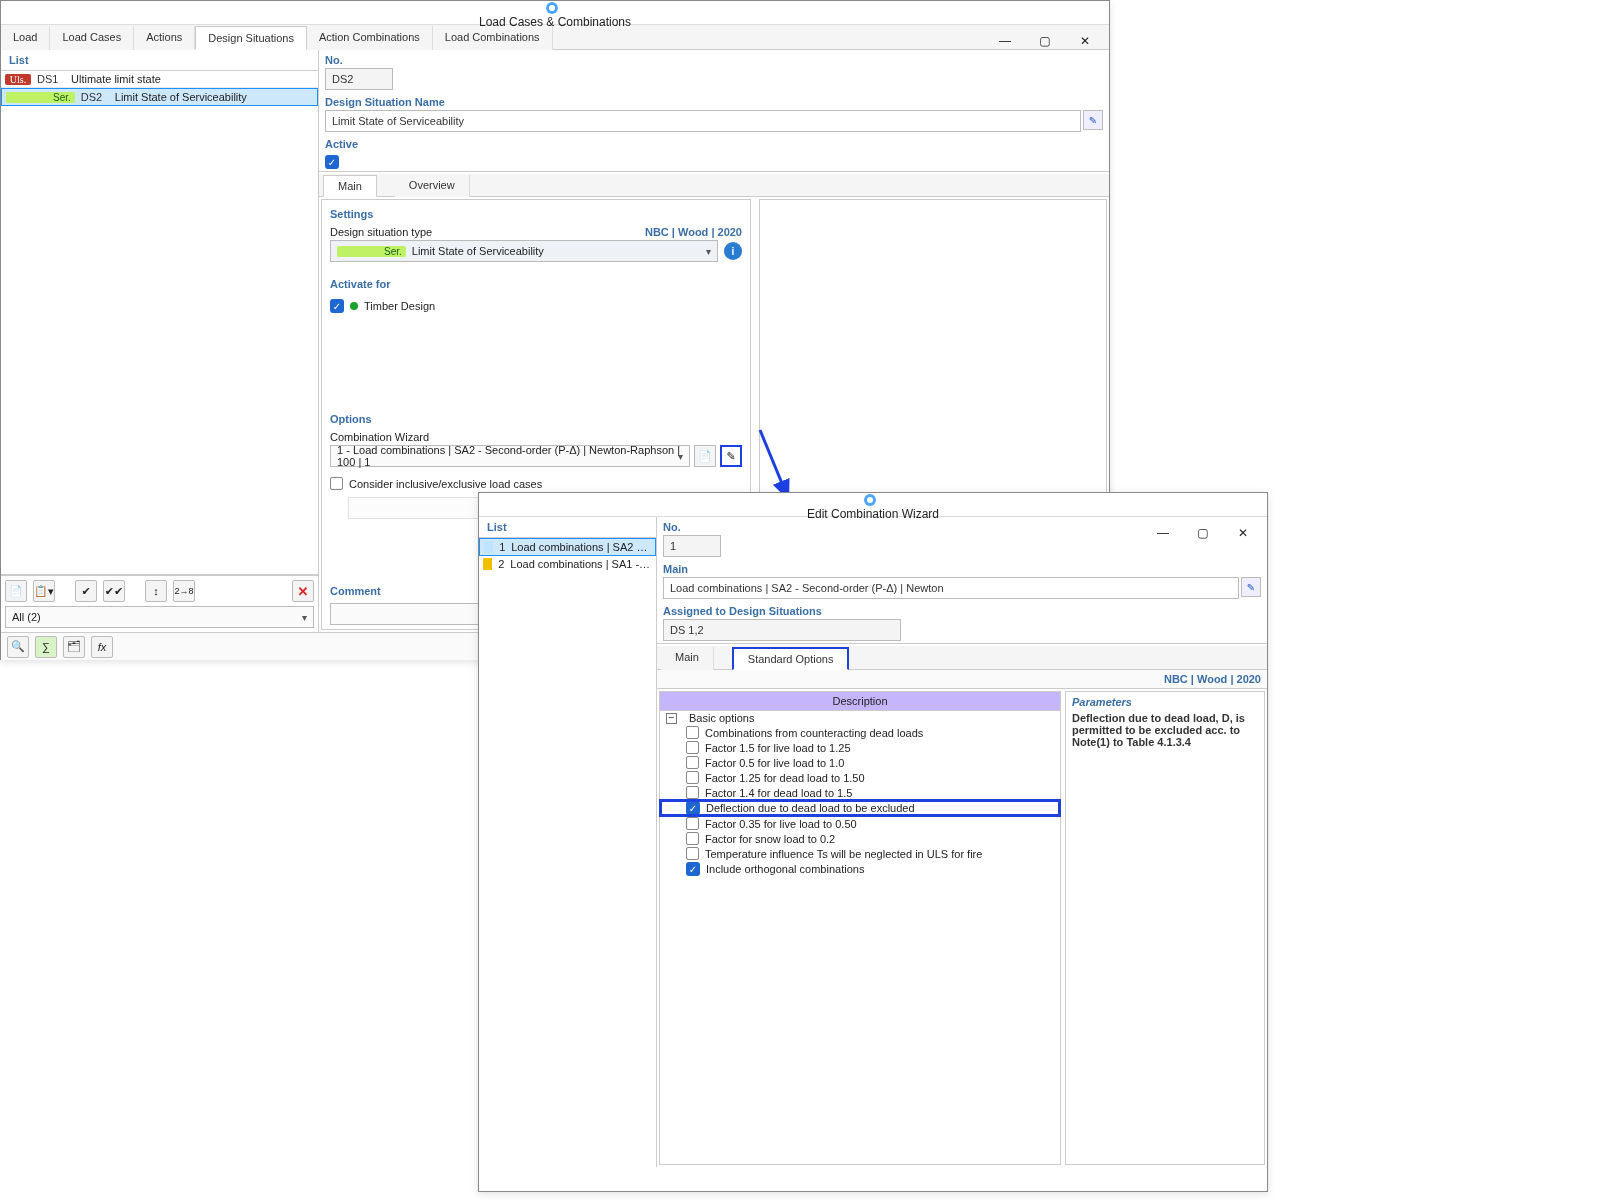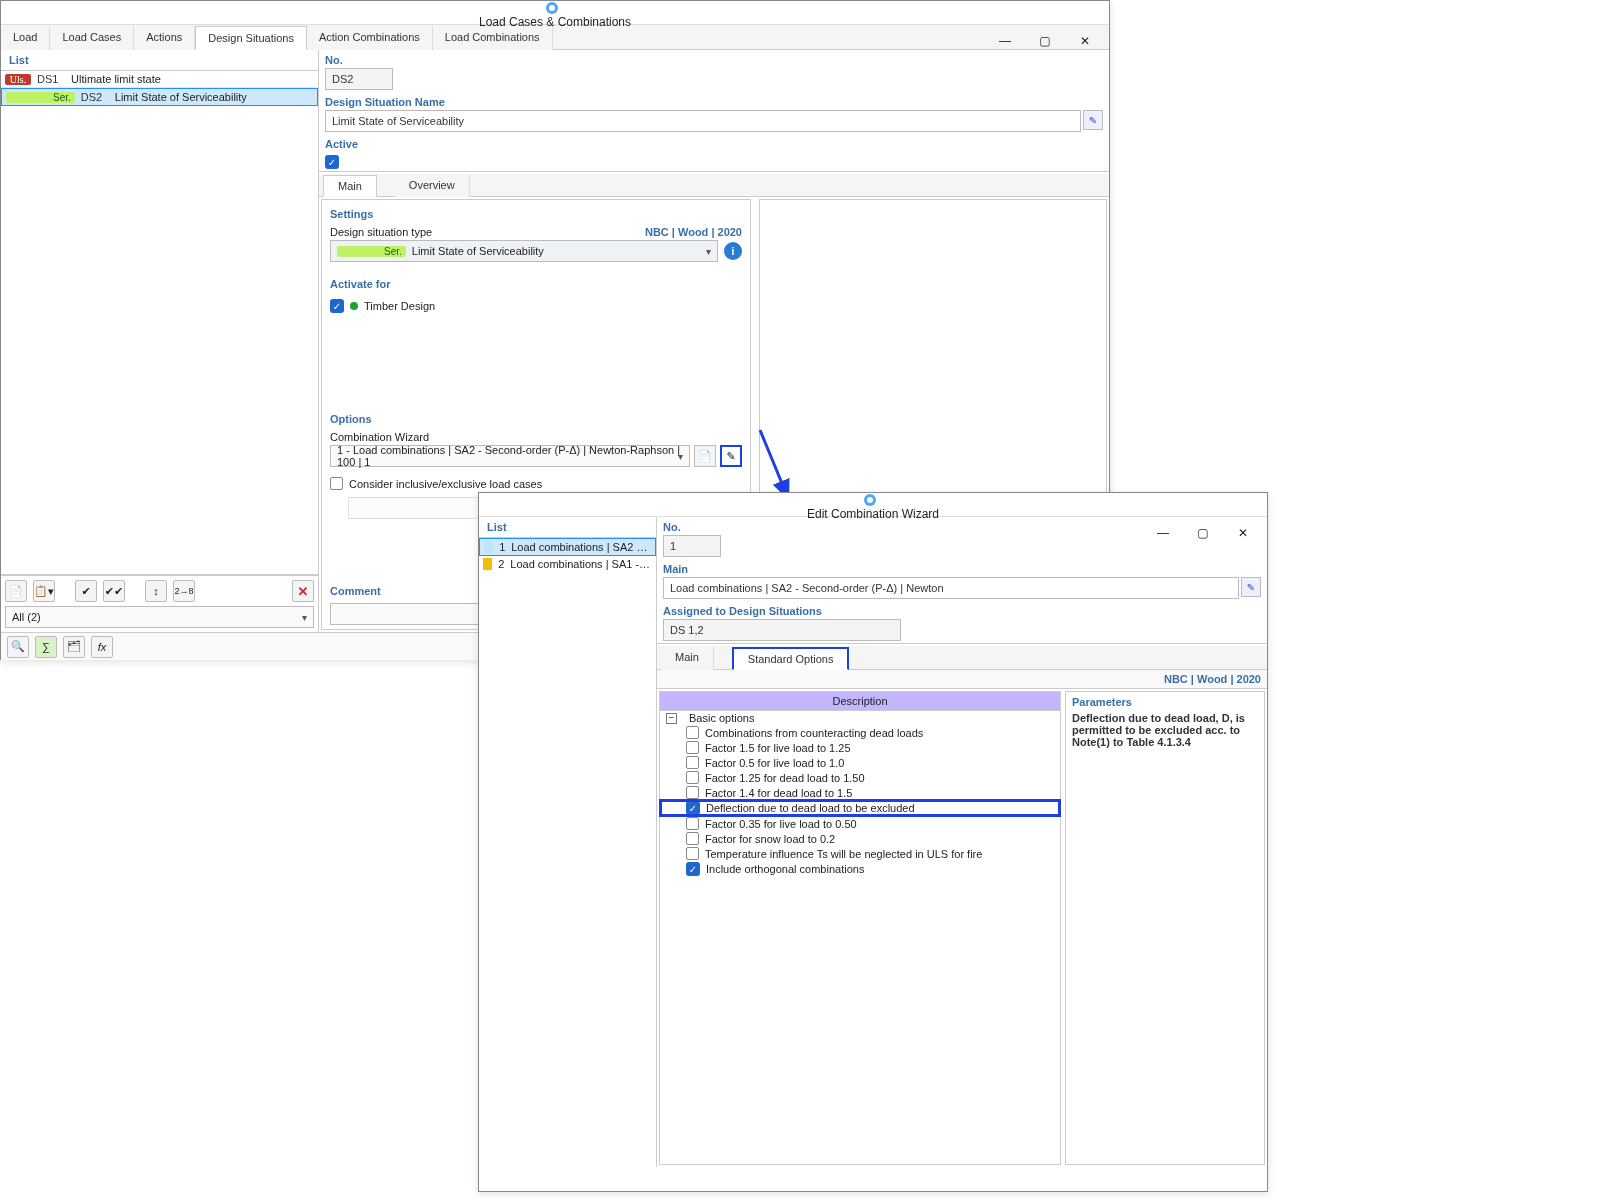--- a/index.html
+++ b/index.html
@@ -540,19 +540,19 @@
           <div class="opt-row">
               <span class="checkbox-empty"></span>
               <span>Temperature influence Ts will be neglected in ULS for fire</span>
             </div>
           <div class="opt-row">
               <span class="checkbox-sq">✓</span>
               <span>Include orthogonal combinations</span>
             </div>
         </div>
         <div class="params-pane">
-          <div class="field-label" style="padding:0;">Parameters</div>
+          <div class="field-label" style="padding:0;font-style:italic;">Parameters</div>
           <div style="margin-top:4px;color:#333;font-weight:bold;">Deflection due to dead load, D, is permitted to be excluded acc. to Note(1) to Table 4.1.3.4</div>
         </div>
       </div>
     </div>
   </div>
 </div>
 
 </body></html>

